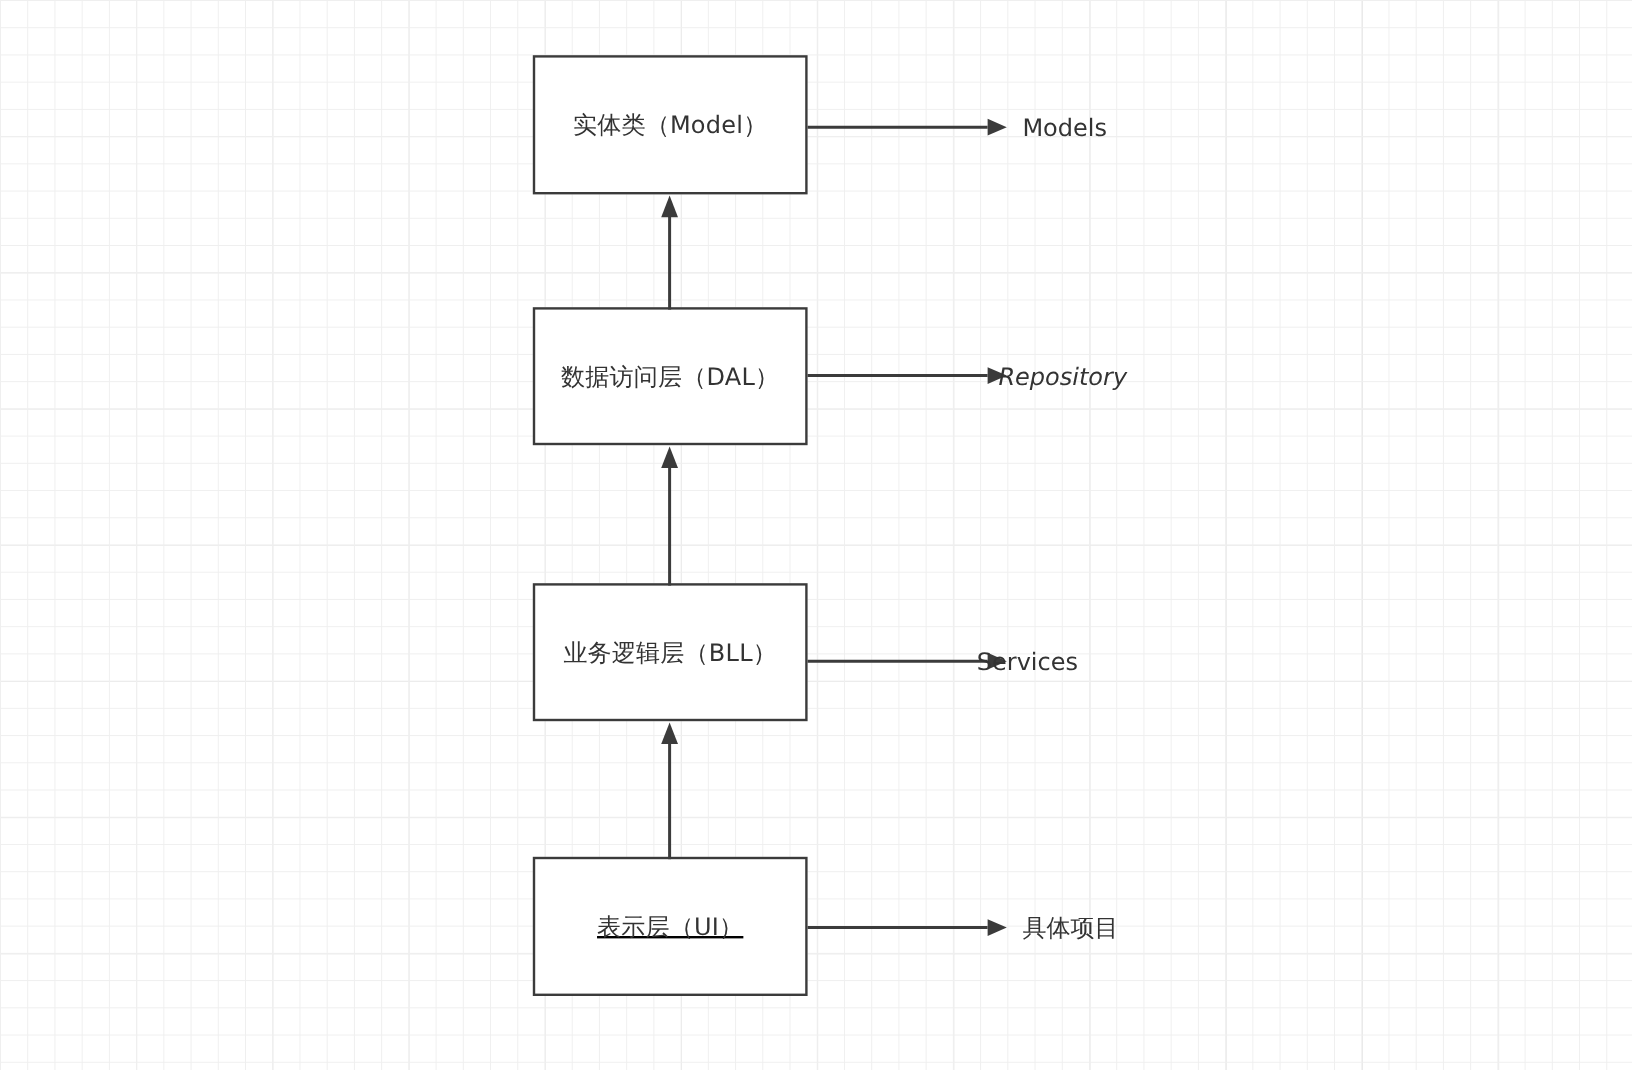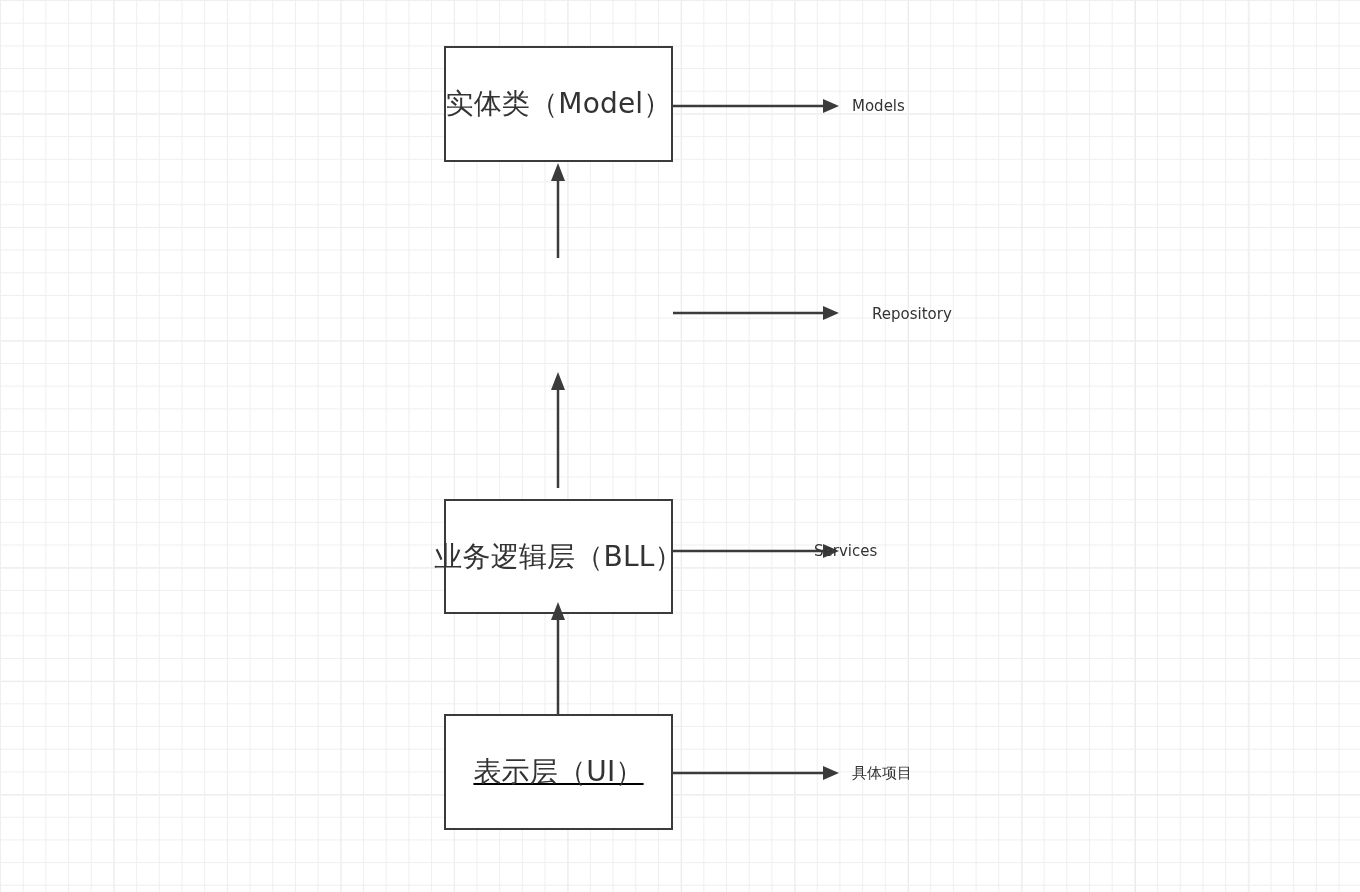--- a/index.html
+++ b/index.html
@@ -30,29 +30,29 @@
     position: absolute;
     box-sizing: border-box;
     background: #ffffff;
     border: 2.5px solid #3b3b3b;
     display: flex;
     align-items: center;
     justify-content: center;
   }
   .node-label {
     color: #333333;
-    font-size: 28px;
+    font-size: 20px;
     line-height: 1.2;
     white-space: nowrap;
     letter-spacing: 0.2px;
   }
   .side-label {
     position: absolute;
     color: #333333;
-    font-size: 15px;
+    font-size: 20px;
     line-height: 1;
     white-space: nowrap;
     transform: translateY(-50%);
   }
   .edge-h, .edge-v {
     position: absolute;
   }
   .edge-h svg, .edge-v svg {
     display: block;
     overflow: visible;
@@ -60,22 +60,25 @@
 </style>
 </head>
 <body>
 
 <div id="canvas">
 
   <div class="node" style="left:444px; top:46px; width:229px; height:116px;">
     <span class="node-label">实体类（Model）</span>
   </div>
 
+  <div class="node" style="left:444px; top:256px; width:229px; height:115px;">
+    <span class="node-label">数据访问层（DAL）</span>
+  </div>
 
-  <div class="node" style="left:444px; top:486px; width:229px; height:115px;margin-top:13px;">
+  <div class="node" style="left:444px; top:486px; width:229px; height:115px;">
     <span class="node-label">业务逻辑层（BLL）</span>
   </div>
 
   <div class="node" style="left:444px; top:714px; width:229px; height:116px;text-decoration:underline;">
     <span class="node-label">表示层（UI）</span>
   </div>
 
   <div class="edge-h" style="left:673px; top:96px; width:170px; height:20px;">
     <svg width="170" height="20" viewBox="0 0 170 20">
       <line x1="0" y1="10" x2="150" y2="10" stroke="#3b3b3b" stroke-width="2.5"></line>
@@ -120,19 +123,19 @@
 
   <div class="edge-v" style="left:548px; top:601px; width:20px; height:115px;">
     <svg width="20" height="115" viewBox="0 0 20 115">
       <line x1="10" y1="115" x2="10" y2="18" stroke="#3b3b3b" stroke-width="2.5"></line>
       <polygon points="3,19 10,1 17,19" fill="#3b3b3b"></polygon>
     </svg>
   </div>
 
   <span class="side-label" style="left:852px; top:106px;">Models</span>
 
-  <span class="side-label" style="left:872px; top:314px;">Repository</span>
+  <span class="side-label" style="left:832px; top:314px;font-style:italic;">Repository</span>
 
   <span class="side-label" style="left:814px; top:551px;">Services</span>
 
   <span class="side-label" style="left:852px; top:773px;">具体项目</span>
 
 </div>
 
 </body></html>

